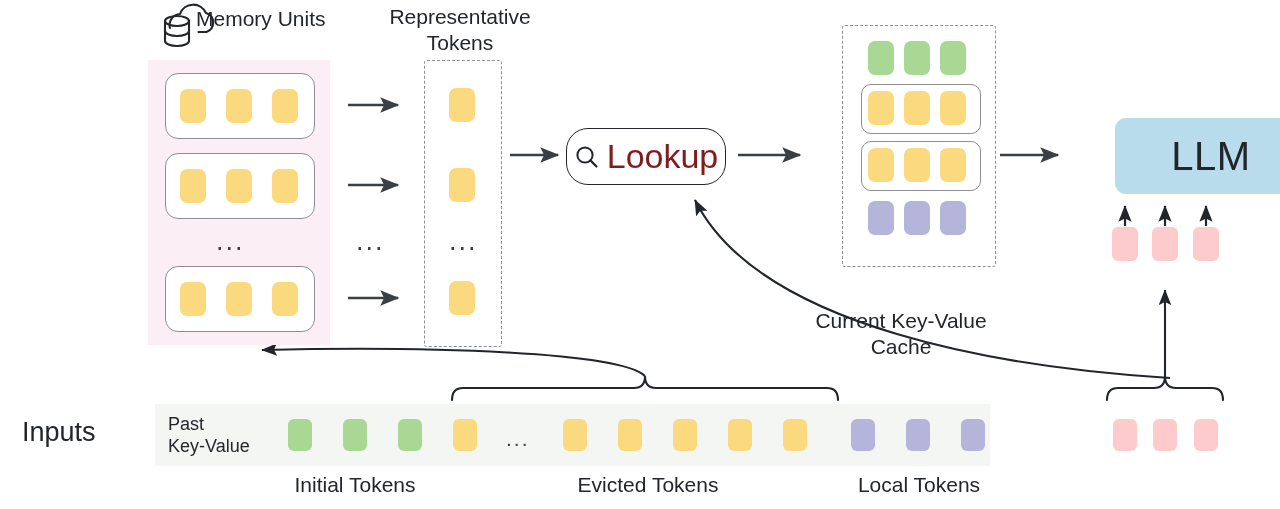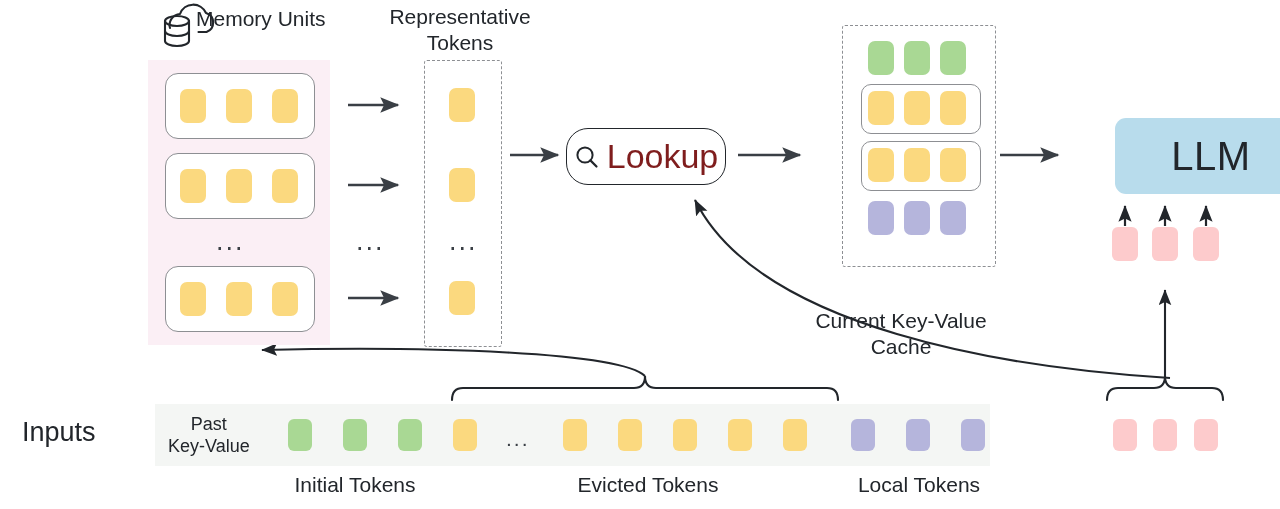--- a/index.html
+++ b/index.html
@@ -218,21 +218,21 @@
 
   <div class="llm" style="left:1068px; top:118px; width:192px; height:76px; background:#b8dcec;margin-left:47px;">
     <span class="ltext">LLM</span>
   </div>
   <div class="chip" style="left:1112px; top:227px; width:26px; height:34px; background:#fdcbcc;"></div>
   <div class="chip" style="left:1152px; top:227px; width:26px; height:34px; background:#fdcbcc;"></div>
   <div class="chip" style="left:1193px; top:227px; width:26px; height:34px; background:#fdcbcc;"></div>
 
   <div class="inputs-band" style="left:155px; top:404px; width:835px; height:62px;"></div>
 
-  <div class="lbl lbl-small" style="left:168px; top:414px;text-align:center;">Past
+  <div class="lbl lbl-small" style="left:168px; top:414px;">Past
 Key-Value</div>
 
   <div class="chip" style="left:288px; top:419px; width:24px; height:32px; background:#a9d894;"></div>
   <div class="chip" style="left:343px; top:419px; width:24px; height:32px; background:#a9d894;"></div>
   <div class="chip" style="left:398px; top:419px; width:24px; height:32px; background:#a9d894;"></div>
 
   <div class="chip" style="left:453px; top:419px; width:24px; height:32px; background:#fbd97f;"></div>
   <div class="dots dots-sm" style="left:506px; top:428px;">...</div>
   <div class="chip" style="left:563px; top:419px; width:24px; height:32px; background:#fbd97f;"></div>
   <div class="chip" style="left:618px; top:419px; width:24px; height:32px; background:#fbd97f;"></div>

